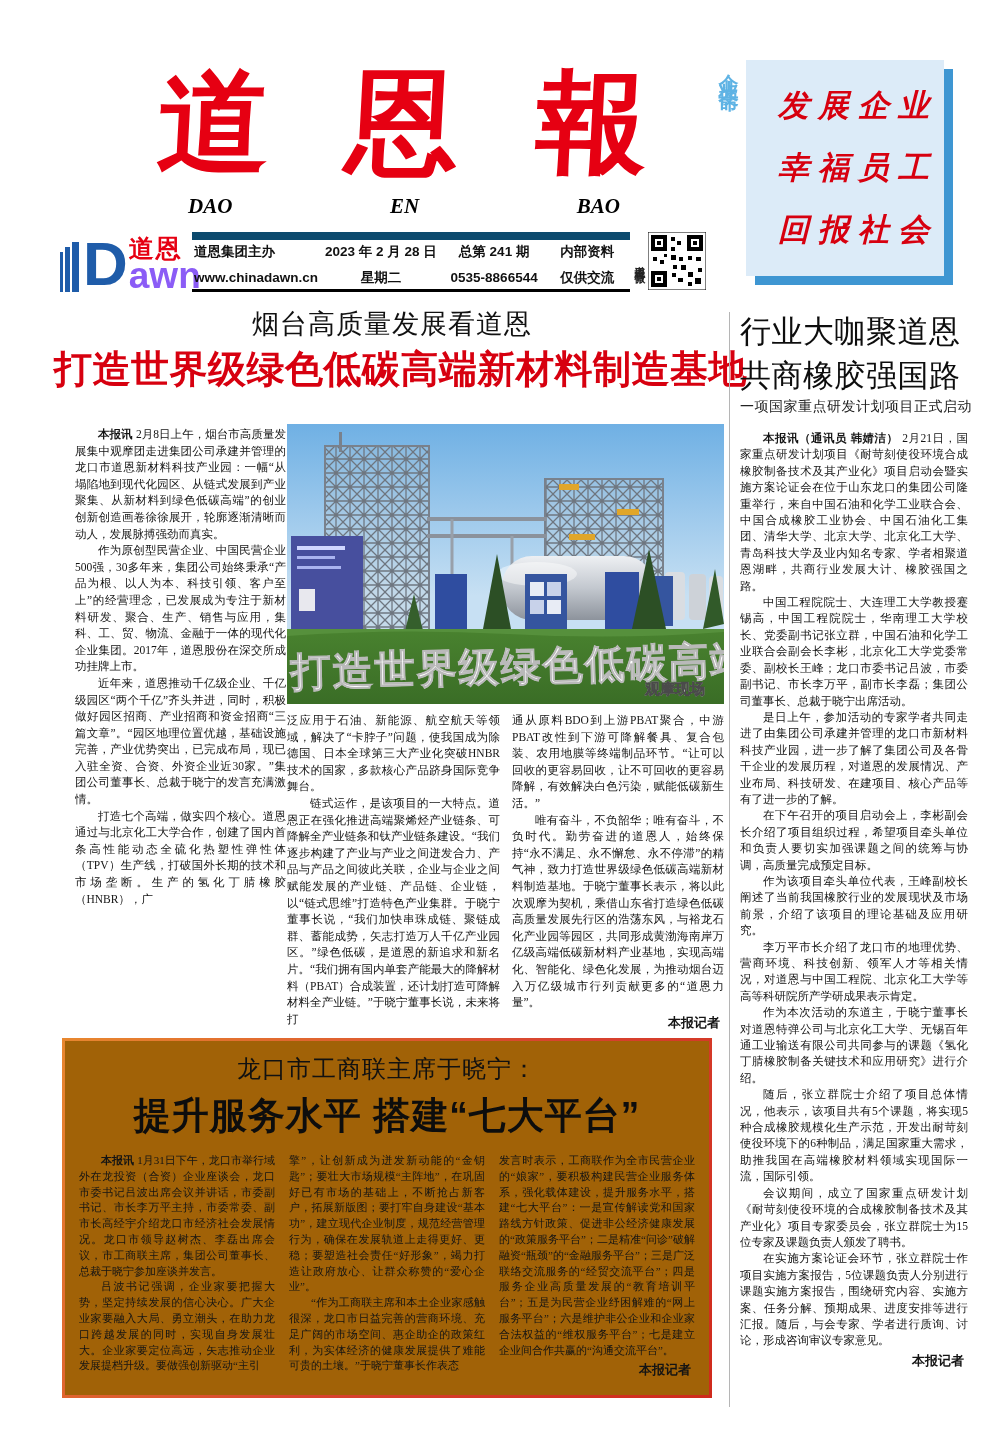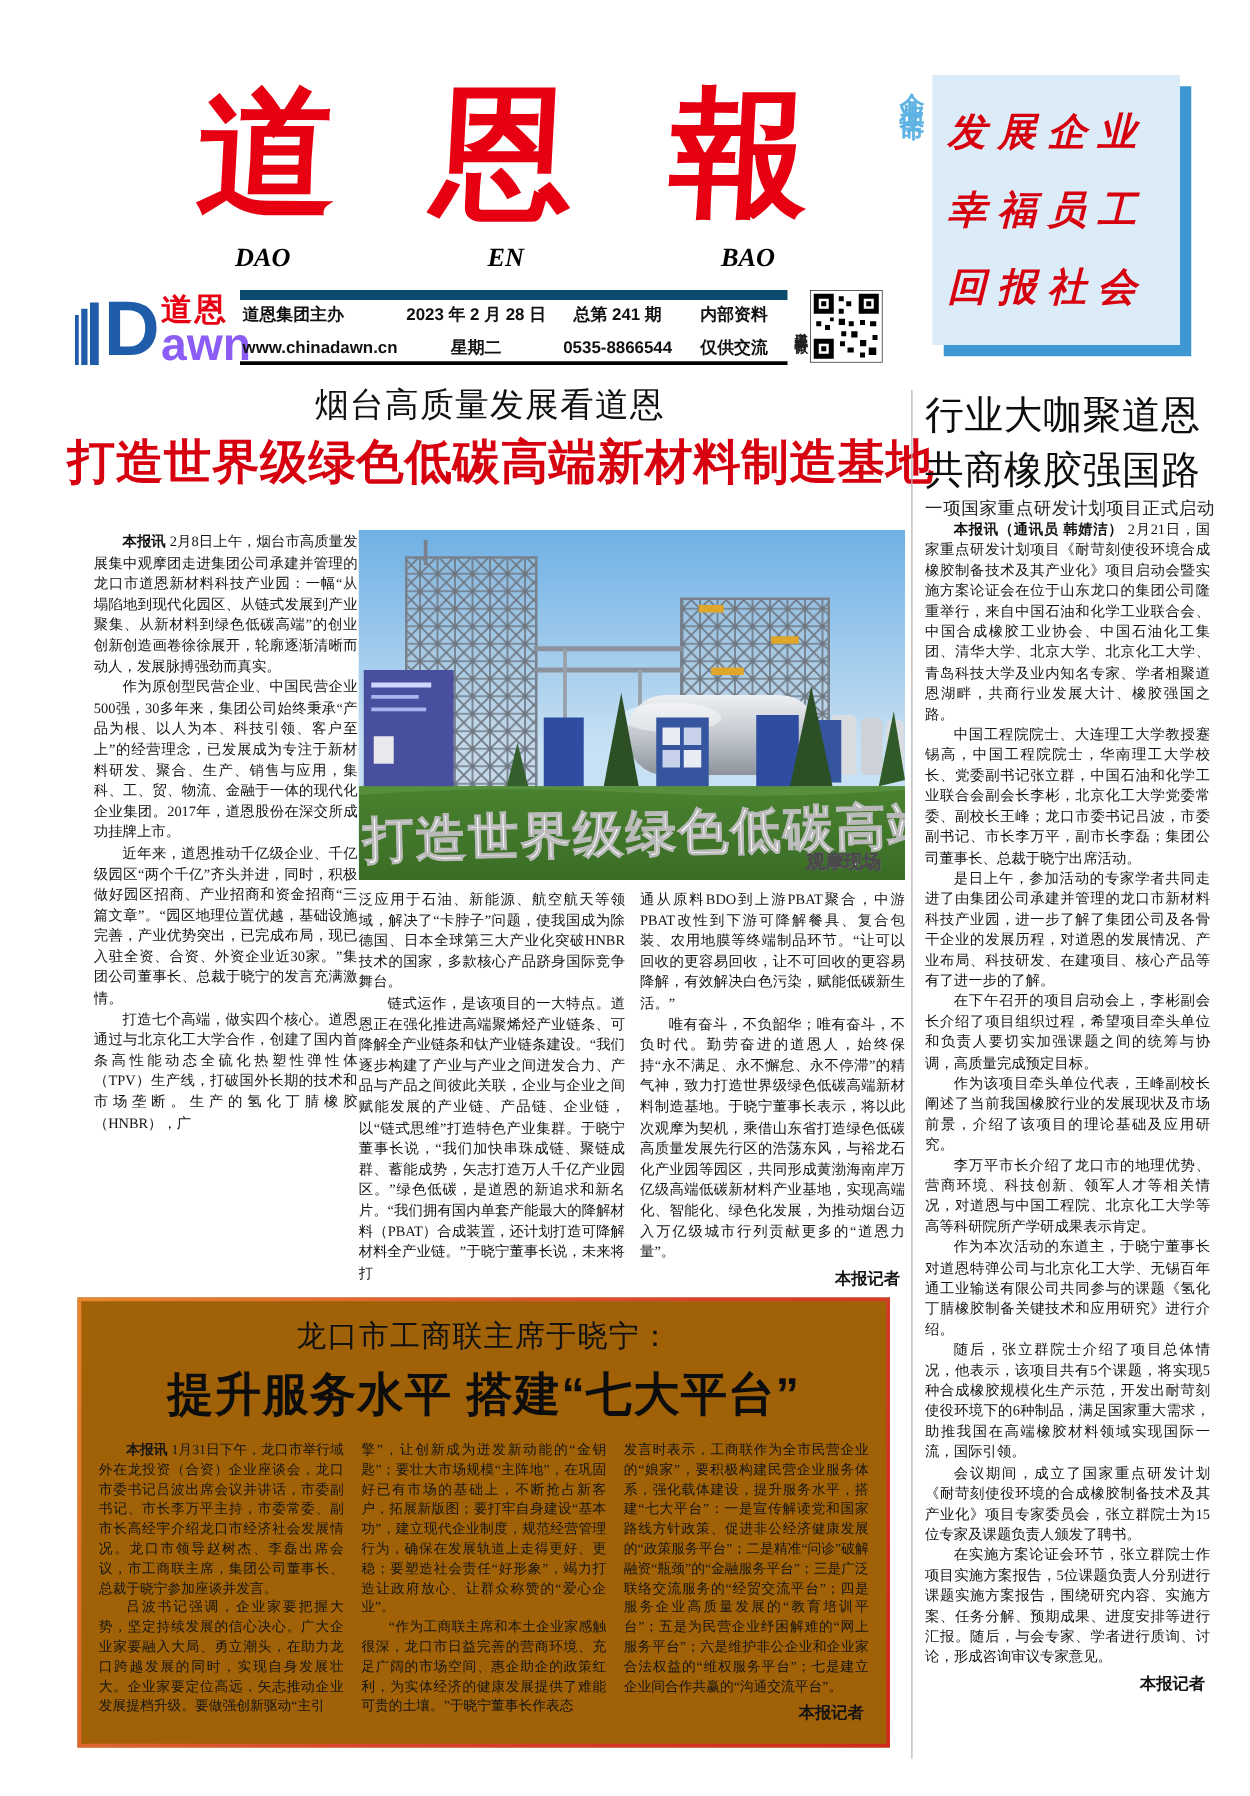--- a/index.html
+++ b/index.html
@@ -51,21 +51,21 @@
   
   .mission{ position:absolute; left:716px; top:52px; width:240px; height:242px; }
   .mission-label{
     position:absolute; left:0; top:6px; writing-mode:vertical-rl;
     color:#5fb3e4; font-weight:bold; font-size:20px; letter-spacing:6px;
     font-family:"Liberation Sans","DejaVu Sans",sans-serif;
   }
   .mission-box{
     position:absolute; left:30px; top:8px; width:198px; height:216px;
     background:#dcebf8; box-shadow:9px 9px 0 #3e96d2;
-    display:flex; flex-direction:column; justify-content:center; padding-left:12px;
+    display:flex; flex-direction:column; justify-content:center; padding-left:32px;
   }
   .mission-box p{
     color:#d7000f; font-size:31px; font-weight:900; font-style:italic;
     letter-spacing:9px; line-height:62px; white-space:nowrap;
     font-family:"Liberation Serif","DejaVu Serif",serif;
   }
   
   .lead-kicker{ position:absolute; left:62px; top:306px; width:660px; text-align:center; font-size:27px; color:#111; letter-spacing:1px; }
   .lead-headline{
     position:absolute; left:54px; top:344px; width:676px; text-align:center;
@@ -99,21 +99,21 @@
   }
   .box-cols{ display:flex; gap:14px; padding:12px 14px 0 14px; }
   .box-col{ flex:1; height:244px; font-size:11px; line-height:15.8px; }
   
   .side{ position:absolute; left:740px; top:310px; width:228px; }
   .side-headline{
     font-size:31px; font-weight:400; line-height:44px; color:#0d0d0d; letter-spacing:0.5px;
     font-family:"Liberation Sans","DejaVu Sans",sans-serif; white-space:nowrap;
   }
   .side-subtitle{ font-size:14px; color:#222; letter-spacing:0.5px; white-space:nowrap; }
-  .side-body{ width:228px; height:960px; font-size:11.5px; line-height:16.4px; }
+  .side-body{ margin-top:14px; width:228px; height:960px; font-size:11.5px; line-height:16.4px; }
 </style>
 </head>
 <body>
 
 <div class="page">
 
   <div class="masthead-title">
     <span class="ch">道</span>
     <span class="ch">恩</span>
     <span class="ch">報</span>

